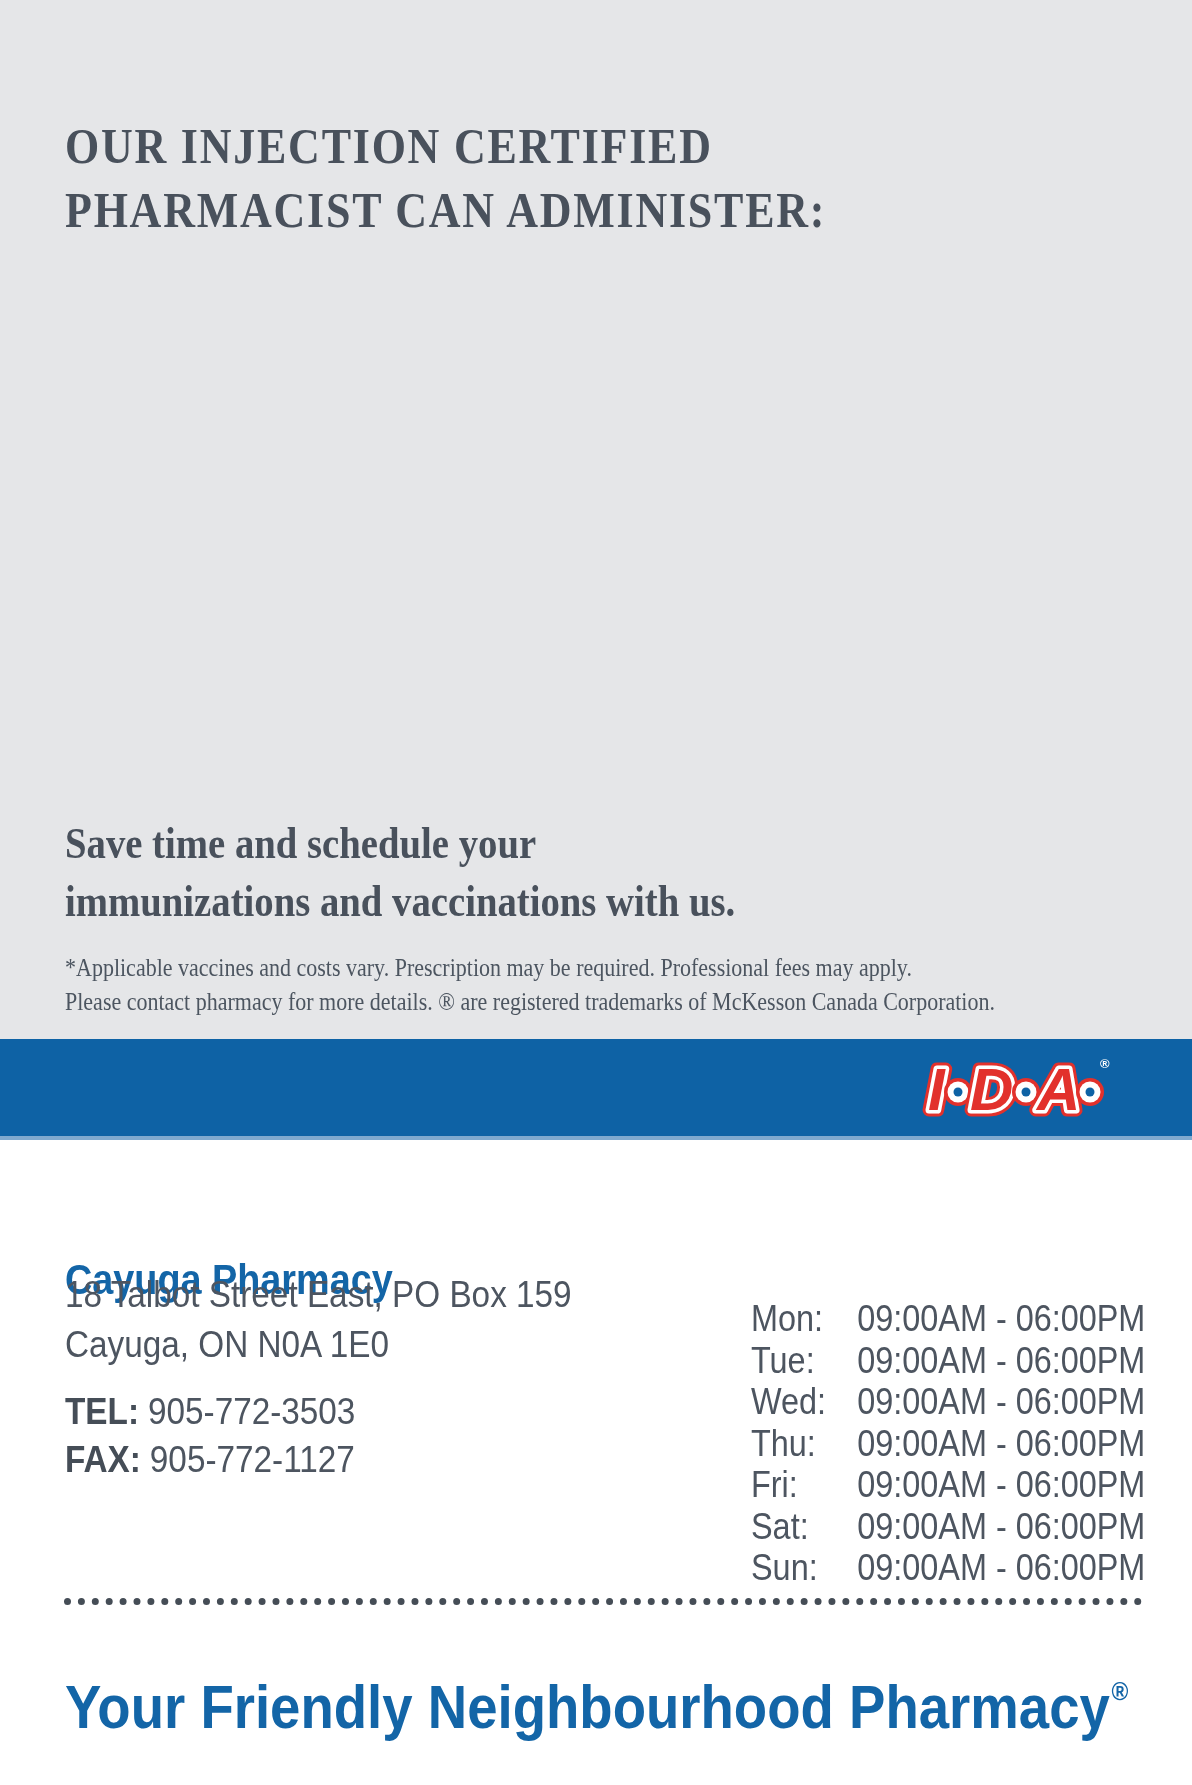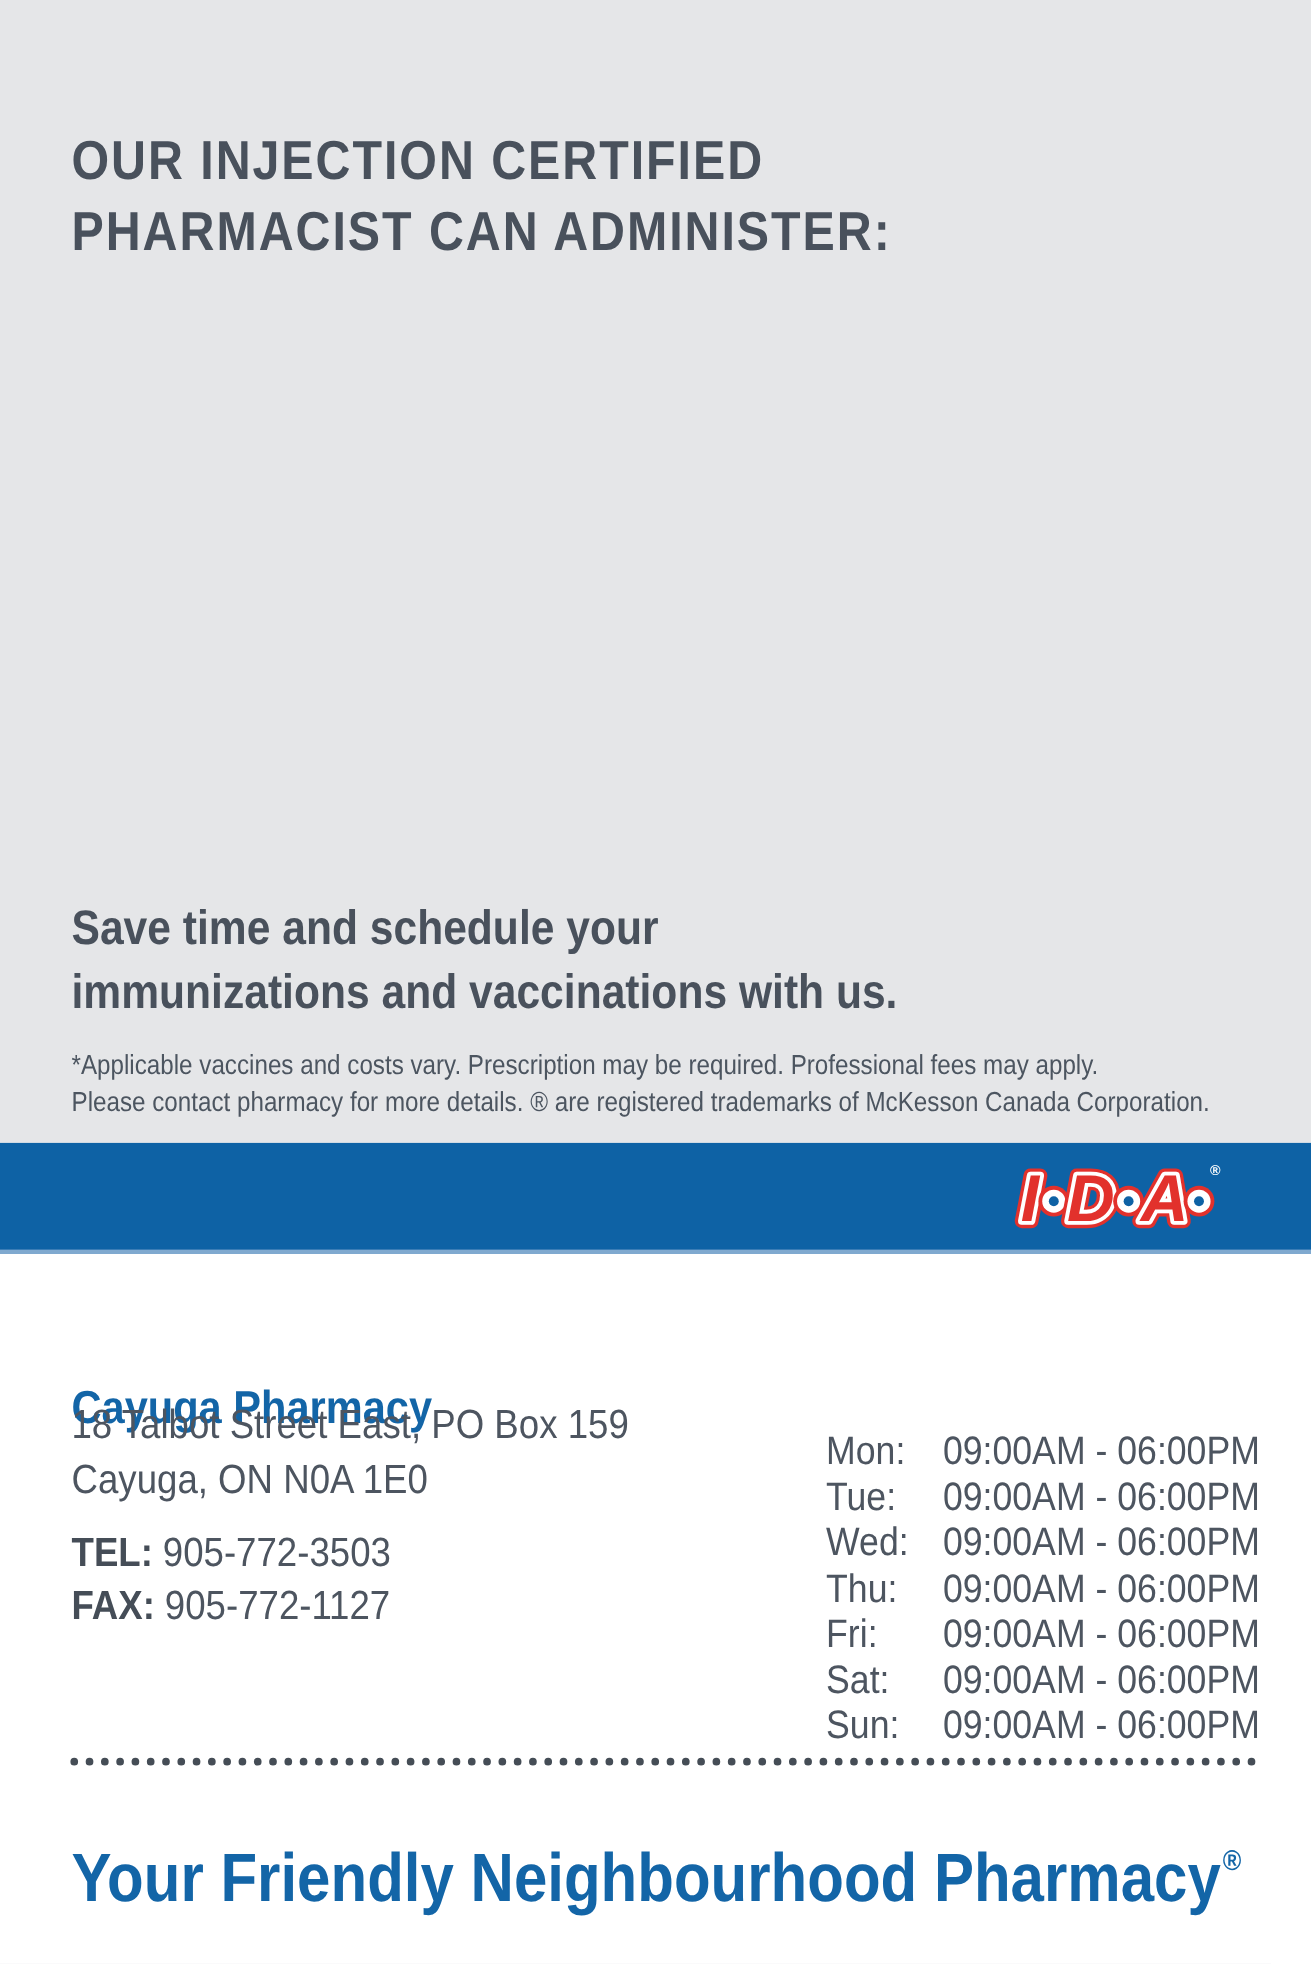--- a/index.html
+++ b/index.html
@@ -1,21 +1,21 @@
 <!DOCTYPE html>
 <html><head>
 <meta charset="utf-8">
 <style>
   html, body { margin:0; padding:0; background:#ffffff; }
   .page {
     position:relative; width:1192px; height:1785px; background:#ffffff;
     font-family:"Liberation Sans", sans-serif; overflow:hidden;
   }
   
-  .hero { position:absolute; top:0; left:0; width:100%; height:1039px; background:#e5e6e8; }
+  .hero { position:absolute; top:0; left:0; width:100%; height:1039px; background:#e5e6e8;font-family:Liberation Serif, serif; }
   .headline {
     position:absolute; left:65px; top:80px;
     font-size:50px; font-weight:bold; color:#49515c;
     line-height:64px; letter-spacing:2px; white-space:nowrap;
     transform:scaleX(0.88); transform-origin:left top;
   }
   .subheadline {
     position:absolute; left:65px; top:778px;
     font-size:44px; font-weight:bold; color:#49515c;
     line-height:58px; white-space:nowrap;

